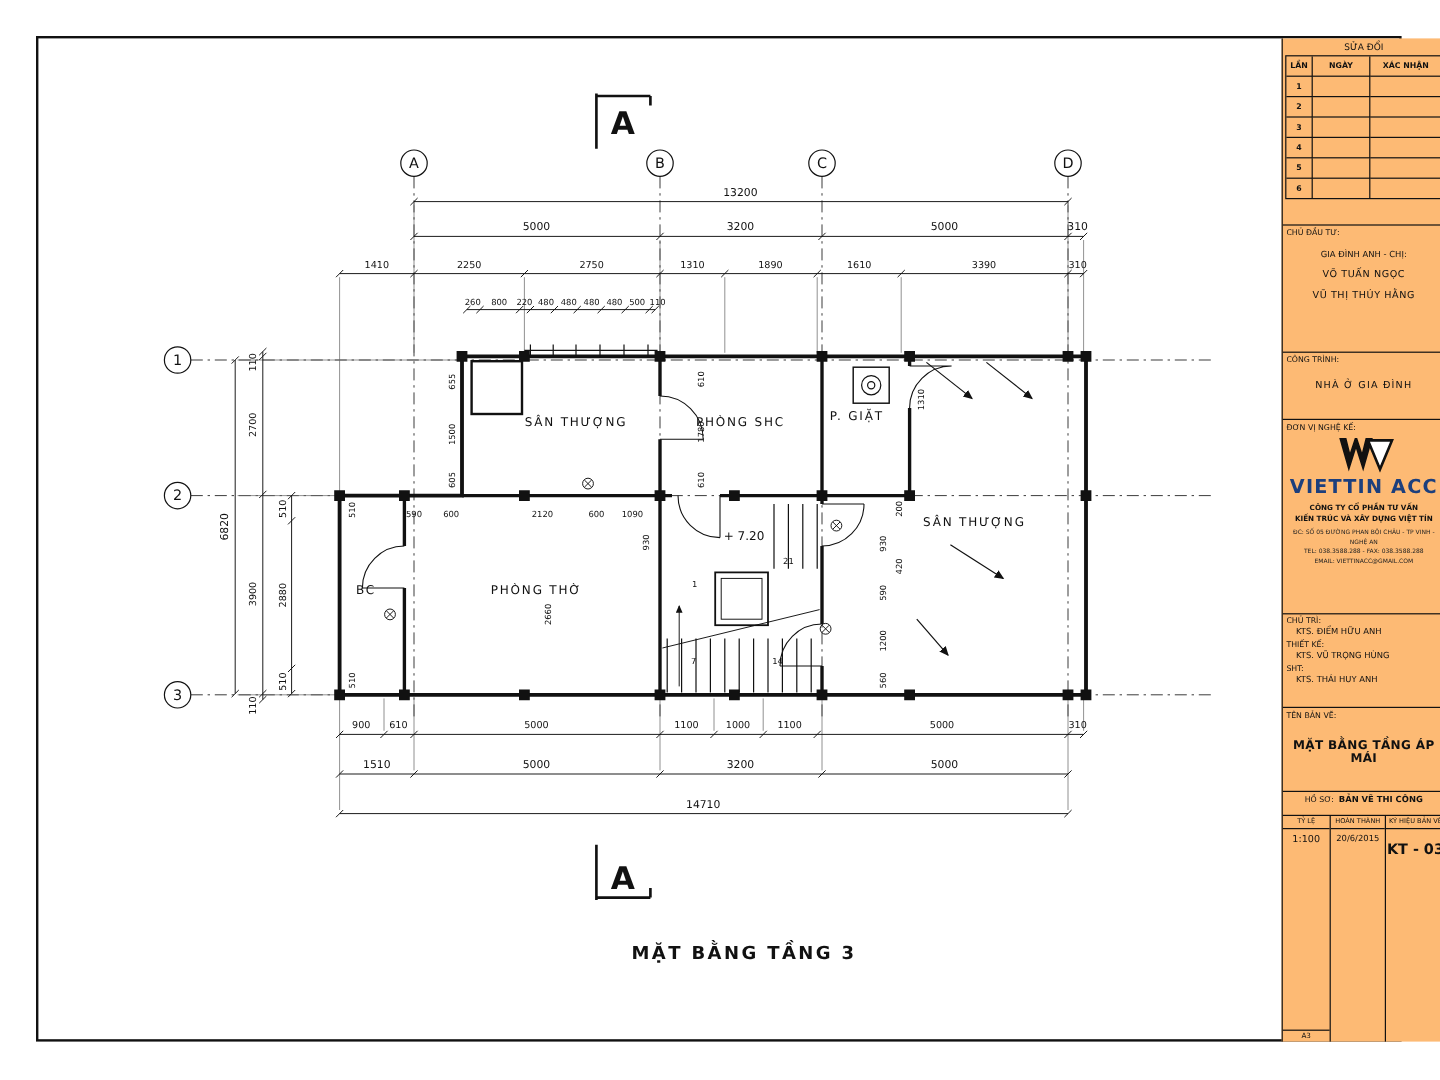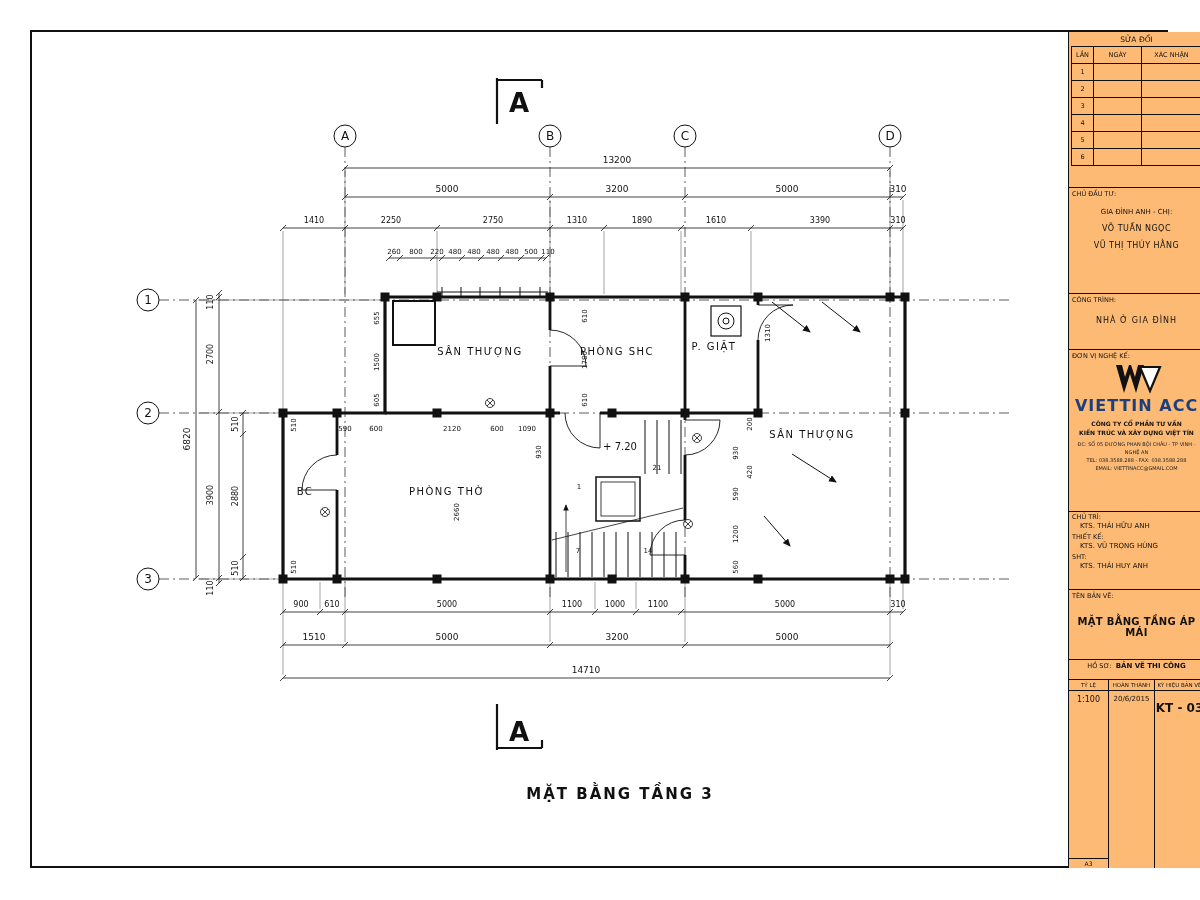--- a/index.html
+++ b/index.html
@@ -26,21 +26,21 @@
   .tb{
     position:absolute;left:1068px;top:32px;width:136px;height:836px;
     border-left:1.5px solid #111;box-sizing:border-box;background:#fdba74;
     display:flex;flex-direction:column;font-size:7px;
   }
   .tb-sec{border-bottom:1px solid #111;box-sizing:border-box;padding:2px 3px;overflow:hidden;}
   .tb-label{font-size:6.5px;text-align:left;}
   .rev{height:156px;padding:1px 2px;}
   .rev-title{text-align:center;font-size:7.5px;margin:2px 0 2px 0;}
   .rg{display:grid;grid-template-columns:22px 48px 1fr;border:1px solid #111;}
-  .rg .c{border-right:1px solid #111;border-bottom:1px solid #111;height:16px;line-height:16px;text-align:center;font-size:6.5px;}
+  .rg .c{border-right:1px solid #111;border-bottom:1px solid #111;height:16px;line-height:16px;text-align:center;font-size:6.5px;font-weight:bold;}
   .rg .c:nth-child(3n){border-right:none;}
   .rg .c:nth-last-child(-n+3){border-bottom:none;}
   .inv{height:106px;}
   .inv-line1{text-align:center;margin-top:10px;font-size:7px;}
   .inv-name{text-align:center;margin-top:8px;font-size:8px;letter-spacing:.5px;}
   .prj{height:56px;}
   .prj-val{text-align:center;margin-top:12px;font-size:8px;letter-spacing:1px;}
   .loc{height:64px;}
   .loc-val{text-align:center;margin-top:14px;font-size:8px;letter-spacing:.5px;}
   .des{height:162px;}
@@ -325,21 +325,21 @@
       <div>ĐC: SỐ 05 ĐƯỜNG PHAN BỘI CHÂU - TP VINH - NGHỆ AN</div>
       <div>TEL: 038.3588.288 - FAX: 038.3588.288</div>
       <div>EMAIL: VIETTINACC@GMAIL.COM</div>
     </div>
   </div>
 
 
   <div class="tb-sec staff">
     <div class="staff-row">
       <div class="tb-label">CHỦ TRÌ:</div>
-      <div class="staff-name">KTS. THÁI HỮU ANH</div>
+      <div class="staff-name">KTS. ĐIỂM HỮU ANH</div>
     </div>
     <div class="staff-row">
       <div class="tb-label">THIẾT KẾ:</div>
       <div class="staff-name">KTS. VŨ TRỌNG HÙNG</div>
     </div>
     <div class="staff-row">
       <div class="tb-label">SHT:</div>
       <div class="staff-name">KTS. THÁI HUY ANH</div>
     </div>
   </div>

